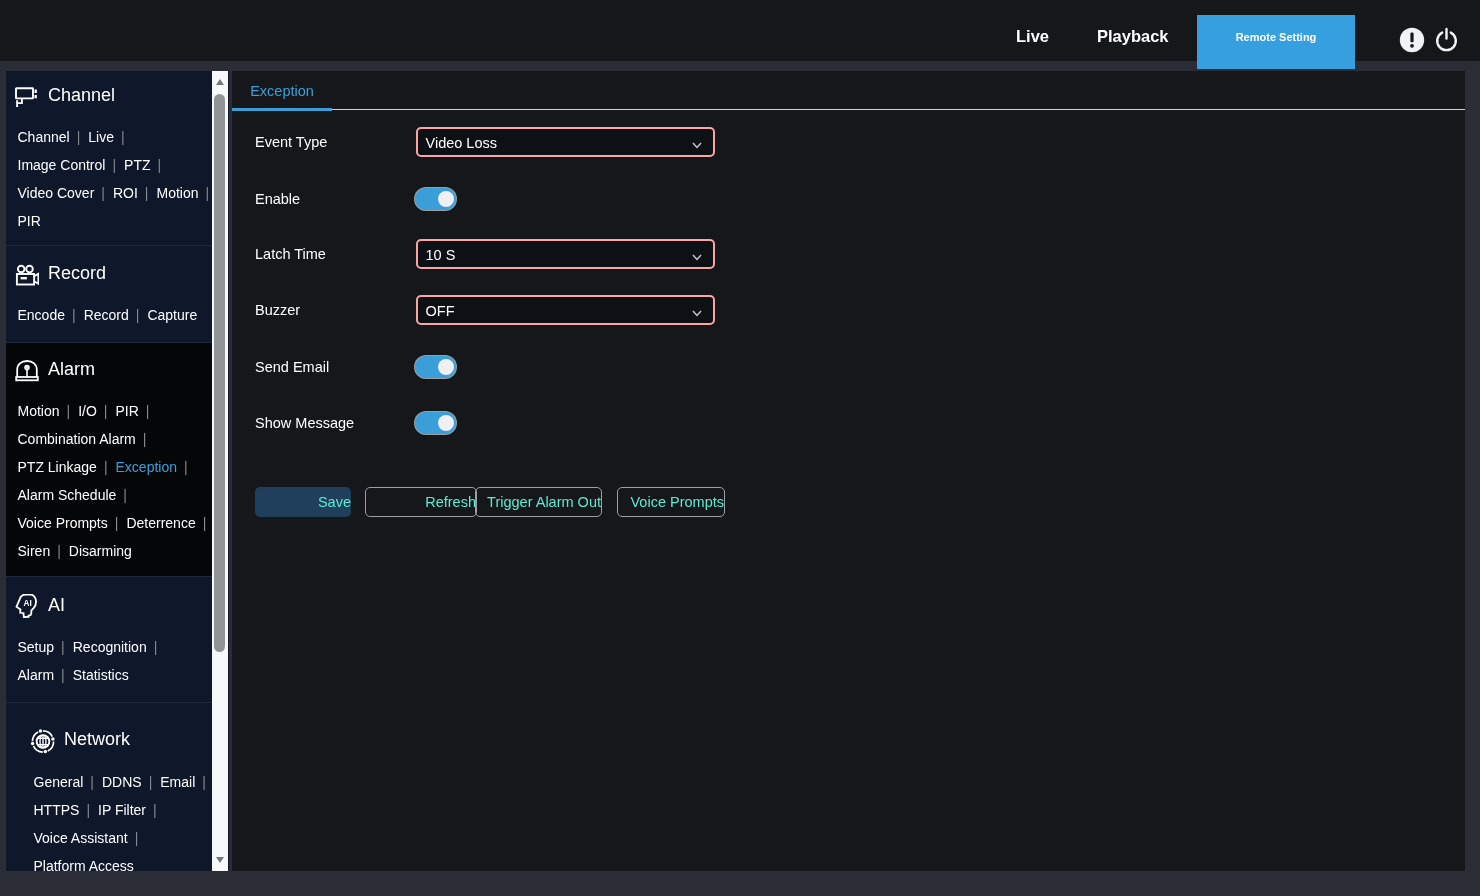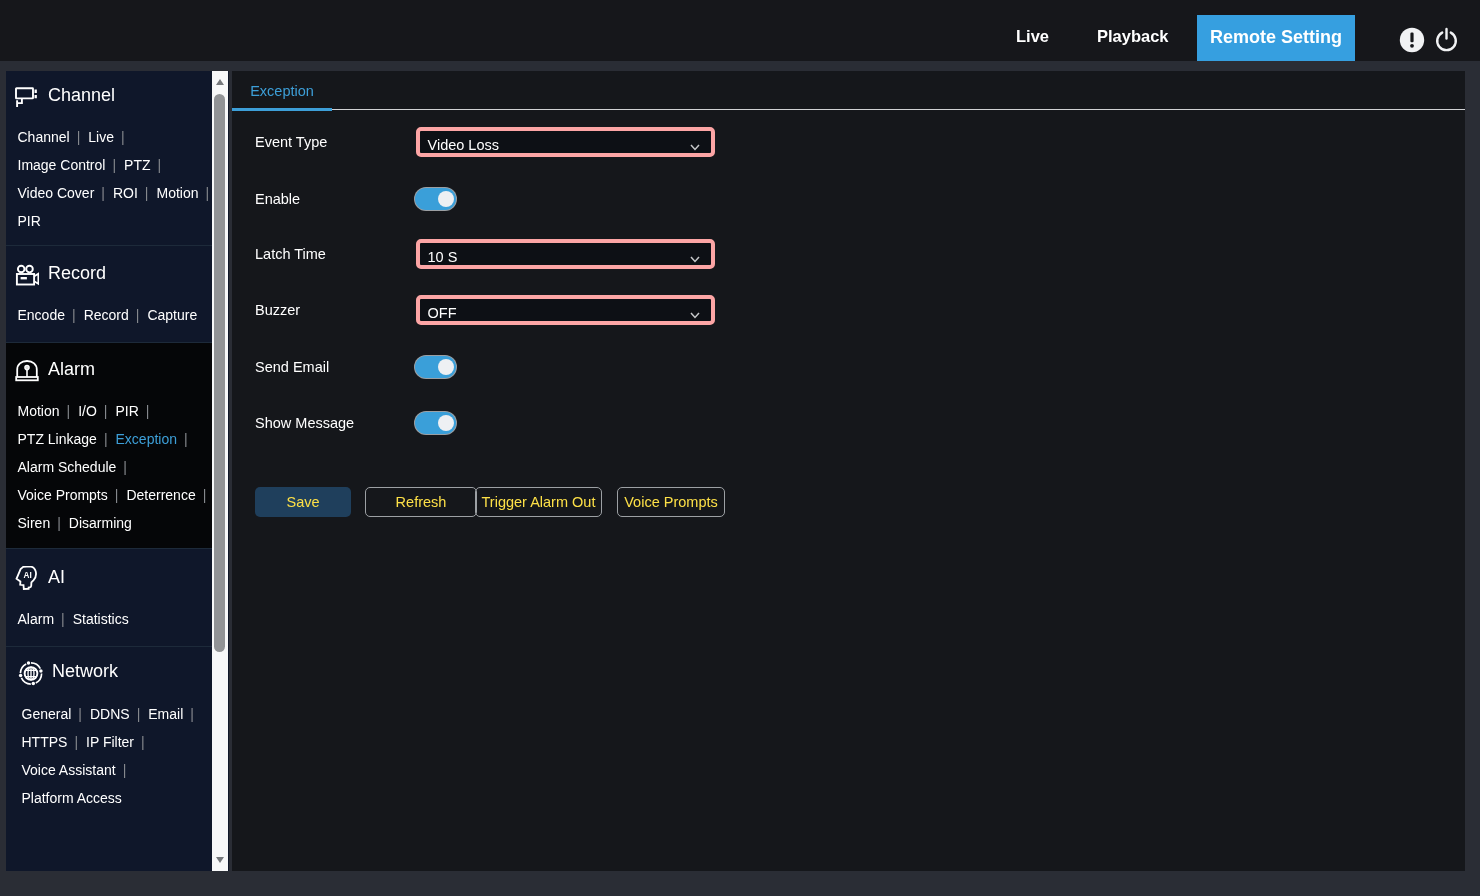--- a/index.html
+++ b/index.html
@@ -4,21 +4,21 @@
 <style>
   * { margin:0; padding:0; box-sizing:border-box; }
   html,body { width:1480px; height:896px; background:#2a2d35; font-family:"Liberation Sans",sans-serif; overflow:hidden; }
   body { position:relative; }
 
   
   .topbar { position:absolute; left:0; top:0; width:1480px; height:61px; background:#16171b; }
   .nav-item { position:absolute; top:13px; height:46px; line-height:46px; color:#ffffff; font-size:16.5px; font-weight:bold; text-align:center; }
   .nav-live { left:1016px; width:33px; }
   .nav-playback { left:1097px; width:70px; }
-  .nav-btn { position:absolute; left:1197px; top:15px; width:158px; height:46px; background:#369fe0; color:#fff; font-size:18px; font-weight:bold; text-align:center; line-height:45px; }
+  .nav-btn { position:absolute; left:1197px; top:15px; width:158px; height:54px; background:#369fe0; color:#fff; font-size:11px; font-weight:bold; text-align:center; line-height:45px; }
   .tb-icon { position:absolute; top:27px; }
 
   
   .sidebar { position:absolute; left:6px; top:71px; width:222.5px; height:800px; background:#0f172a; overflow:hidden; }
   .sb-inner { position:absolute; left:0; top:0; width:206px; }
   .section { border-bottom:1px solid #1d2a3a; }
   .section.active { background:#050608; }
   .sec-head { display:flex; align-items:center; height:30px; padding-left:7.5px; color:#fff; font-size:18px; }
   .ico { width:26px; margin-right:8.5px; display:flex; justify-content:center; align-items:center; height:30px; }
   .ico svg { position:relative; }
@@ -36,26 +36,26 @@
 
   
   .content { position:absolute; left:232px; top:71px; width:1233px; height:800px; background:#15171b; }
   .tabbar { position:relative; height:39px; border-bottom:1.7px solid #d0d2d4; }
   .tab { position:absolute; left:0; top:0; width:100px; height:39px; line-height:40px; text-align:center; color:#3d9fd8; font-size:14.5px; }
   .tab-line { position:absolute; left:0; top:37px; width:100px; height:3.4px; background:#3d9fd8; }
 
   .form { position:relative; }
   .frow { position:absolute; left:0; height:30px; }
   .flabel { position:absolute; left:23px; color:#fff; font-size:14.5px; line-height:30px; white-space:nowrap; }
-  .fsel { position:absolute; left:184px; width:299px; height:30px; background:#0d1015; border:4px solid #fca5a5; border-radius:5px; color:#fff; font-size:14.5px; line-height:28px; padding-left:7.5px; }
+  .fsel { position:absolute; left:184px; width:299px; height:30px; background:#0d1015; border:2px solid #fca5a5; border-radius:5px; color:#fff; font-size:14.5px; line-height:28px; padding-left:7.5px; }
   .chev { position:absolute; right:11px; top:11px; width:10px; height:10px; }
   .toggle { position:absolute; left:183px; top:4px; width:41px; height:22px; background:#3a9fd9; border-radius:11px; box-shadow:0 0 0 1px rgba(200,205,210,0.75); }
   .knob { position:absolute; right:2.5px; top:3px; width:16px; height:16px; border-radius:50%; background:#eef0f3; }
 
-  .btn { position:absolute; height:30px; border-radius:5px; color:#fde047; font-size:14.5px; text-align:center; line-height:28px; }
+  .btn { position:absolute; height:30px; border-radius:5px; color:#5eead4; font-size:14.5px; text-align:right; line-height:28px; }
   .btn-save { left:23px; width:96px; background:#1f3f5c; line-height:30px; }
   .btn-o { border:1px solid #9ca0a4; background:transparent; }
 </style>
 </head>
 <body>
 
 <div class="topbar">
   <div class="nav-item nav-live">Live</div>
   <div class="nav-item nav-playback">Playback</div>
   <div class="nav-btn">Remote Setting</div>
@@ -118,43 +118,45 @@
         <rect x="1.2" y="19" width="21.6" height="3.3"></rect>
         <circle cx="12" cy="9.6" r="2" stroke-width="1.6"></circle>
         <circle cx="12" cy="9.6" r="0.5" fill="#fff"></circle>
         <path d="M12 11.7 V19" stroke-width="1.6"></path>
       </svg>
           </span>
       <span class="title">Alarm</span>
     </div>
     <div class="links">
       <div class="row"><a class="lnk">Motion</a><span class="sep">|</span><a class="lnk">I/O</a><span class="sep">|</span><a class="lnk">PIR</a><span class="sep">|</span></div>
+      <div class="row"><a class="lnk">Combination Alarm</a><span class="sep">|</span></div>
       <div class="row"><a class="lnk">PTZ Linkage</a><span class="sep">|</span><a class="lnk active">Exception</a><span class="sep">|</span></div>
       <div class="row"><a class="lnk">Alarm Schedule</a><span class="sep">|</span></div>
       <div class="row"><a class="lnk">Voice Prompts</a><span class="sep">|</span><a class="lnk">Deterrence</a><span class="sep">|</span></div>
       <div class="row"><a class="lnk">Siren</a><span class="sep">|</span><a class="lnk">Disarming</a></div>
     </div>
   </div>
 
   <div class="section" style="padding:13.5px 0 13px;">
     <div class="sec-head">
       <span class="ico">
             <svg width="23" height="25" viewBox="0 0 23 25" fill="none" stroke="#fff" stroke-width="1.8" style="top:0.5px;">
         <path d="M8.2 0.9 L15 0.4 C18 0.8 20 2.6 20.7 5.4 C21.5 8.6 20.7 11.8 18.6 14.2 L16.4 16.5 L16.2 19.9 Q16.1 21.1 14.9 21.3 L13.6 21.5 L13.6 22.8 L8.8 23 L8.5 19.1 L5.2 18.8 L5.4 15.5 L1.5 12.8 L5.6 3.1 Z"></path>
         <text x="8.6" y="12.3" font-size="8.2" font-family="Liberation Sans, sans-serif" font-weight="bold" fill="#fff" stroke="none">AI</text>
       </svg>
           </span>
       <span class="title">AI</span>
     </div>
     <div class="links" style="padding-top:12px;">
+      <div class="row"><a class="lnk">Setup</a><span class="sep">|</span><a class="lnk">Recognition</a><span class="sep">|</span></div>
       <div class="row"><a class="lnk">Alarm</a><span class="sep">|</span><a class="lnk">Statistics</a></div>
     </div>
   </div>
 
-  <div class="section" style="border-bottom:none; padding:10px 4px 10px;">
+  <div class="section" style="border-bottom:none; padding:10px 16px 10px;margin-top:12px;">
     <div class="sec-head">
       <span class="ico">
             <svg width="27" height="28" viewBox="0 0 27 28" fill="none" style="top:1px;">
         <g stroke="#fff" stroke-width="1.8">
           <circle cx="13.5" cy="14.5" r="6.6" stroke-width="2"></circle>
           <ellipse cx="13.5" cy="14.5" rx="3.1" ry="6.6" stroke-width="1.4"></ellipse>
           <line x1="13.5" y1="7.9" x2="13.5" y2="21.1" stroke-width="1.4"></line>
           <line x1="7.6" y1="11.2" x2="19.4" y2="11.2" stroke-width="1.4"></line>
           <line x1="7.6" y1="17.8" x2="19.4" y2="17.8" stroke-width="1.4"></line>
         </g>

